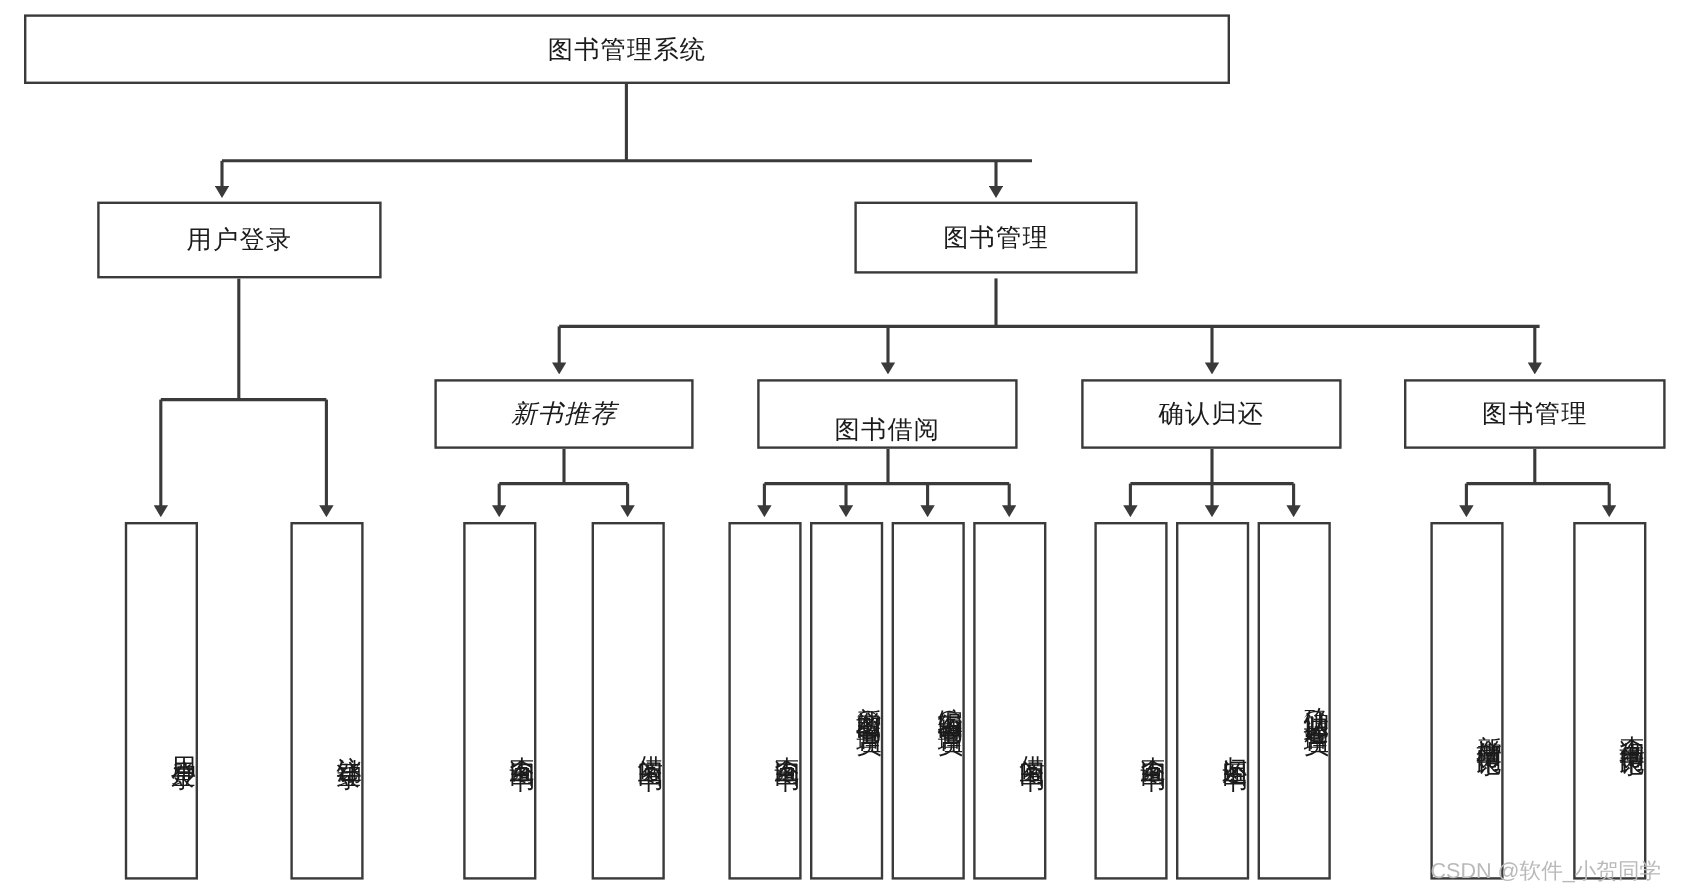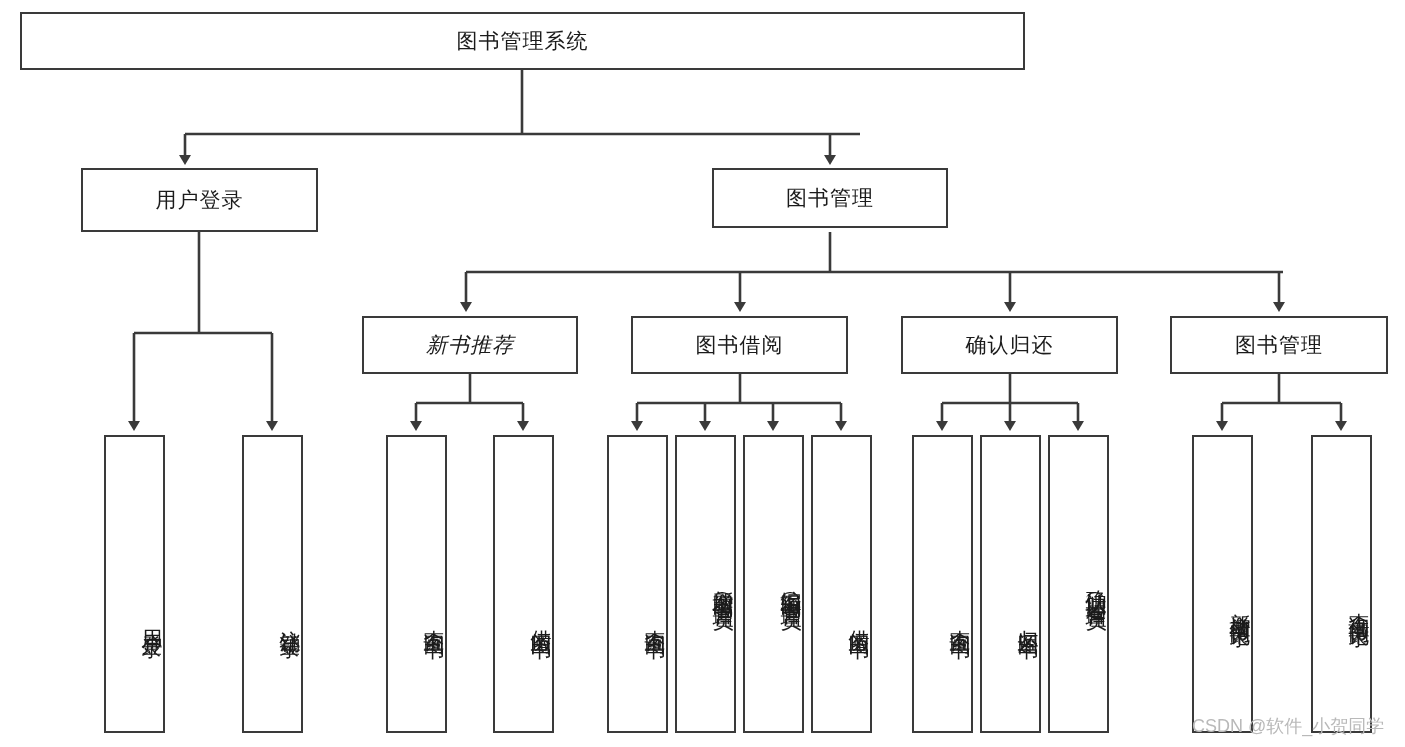--- a/index.html
+++ b/index.html
@@ -124,21 +124,21 @@
   <div class="node horiz" style="left:81px; top:168px; width:237px; height:64px;">
     <span>用户登录</span>
   </div>
   <div class="node horiz" style="left:712px; top:168px; width:236px; height:60px;">
     <span>图书管理</span>
   </div>
 
   <div class="node horiz" style="left:362px; top:316px; width:216px; height:58px;font-style:italic;">
     <span>新书推荐</span>
   </div>
-  <div class="node horiz" style="left:631px; top:316px; width:217px; height:58px;">
+  <div class="node horiz" style="left:631px; top:316px; width:217px; height:58px;align-items:flex-end;">
     <span>图书借阅</span>
   </div>
   <div class="node horiz" style="left:901px; top:316px; width:217px; height:58px;">
     <span>确认归还</span>
   </div>
   <div class="node horiz" style="left:1170px; top:316px; width:218px; height:58px;">
     <span>图书管理</span>
   </div>
 
   <div class="node vert" style="left:104px; top:435px; width:61px; height:298px; padding-top:70px;">

